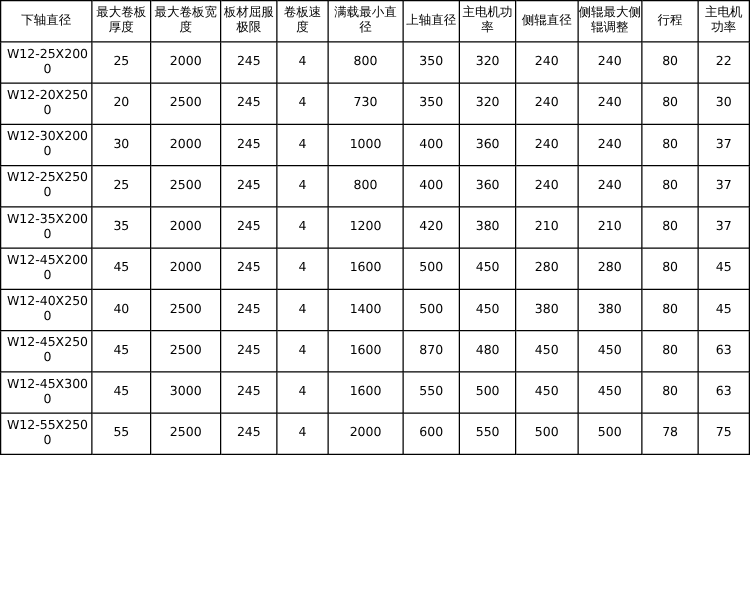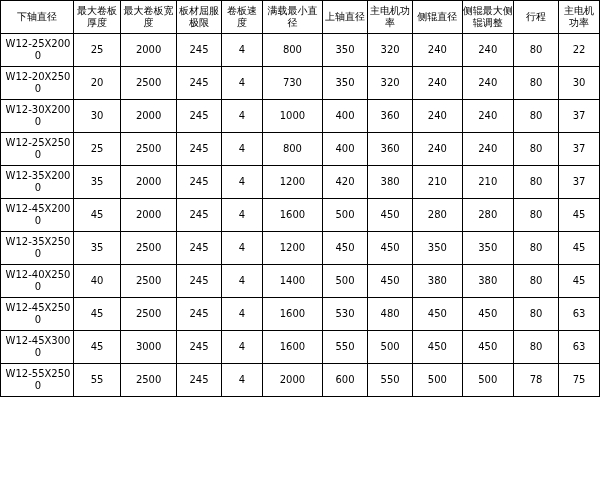--- a/index.html
+++ b/index.html
@@ -169,55 +169,41 @@
         <td>4</td>
         <td>1600</td>
         <td>500</td>
         <td>450</td>
         <td>280</td>
         <td>280</td>
         <td>80</td>
         <td>45</td>
       </tr>
       <tr>
-        <td class="model">W12-35X2500</td>
-        <td>35</td>
-        <td>2500</td>
-        <td>245</td>
-        <td>4</td>
-        <td>1200</td>
-        <td>450</td>
-        <td>450</td>
-        <td>350</td>
-        <td>350</td>
-        <td>80</td>
-        <td>45</td>
-      </tr>
-      <tr>
         <td class="model">W12-40X2500</td>
         <td>40</td>
         <td>2500</td>
         <td>245</td>
         <td>4</td>
         <td>1400</td>
         <td>500</td>
         <td>450</td>
         <td>380</td>
         <td>380</td>
         <td>80</td>
         <td>45</td>
       </tr>
       <tr>
         <td class="model">W12-45X2500</td>
         <td>45</td>
         <td>2500</td>
         <td>245</td>
         <td>4</td>
         <td>1600</td>
-        <td>530</td>
+        <td>870</td>
         <td>480</td>
         <td>450</td>
         <td>450</td>
         <td>80</td>
         <td>63</td>
       </tr>
       <tr>
         <td class="model">W12-45X3000</td>
         <td>45</td>
         <td>3000</td>

